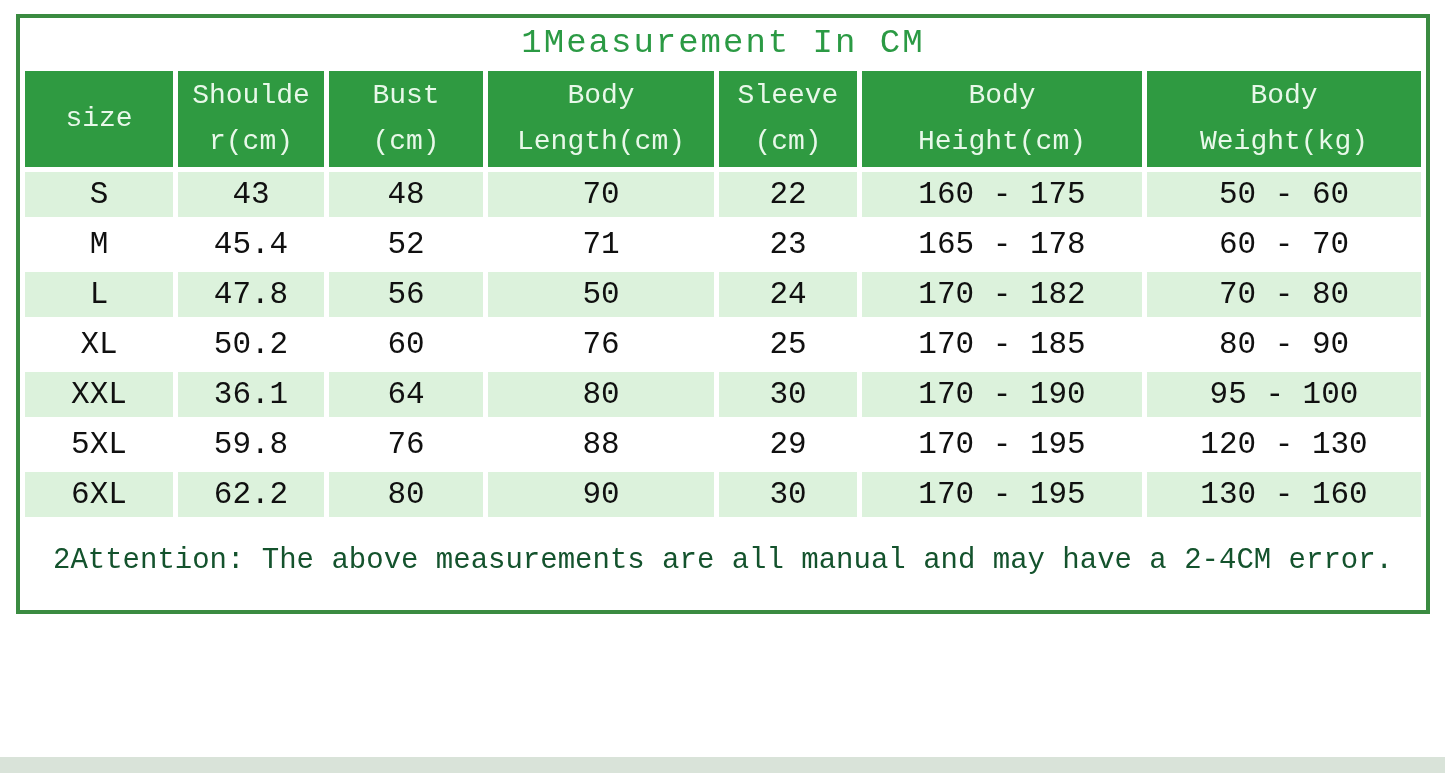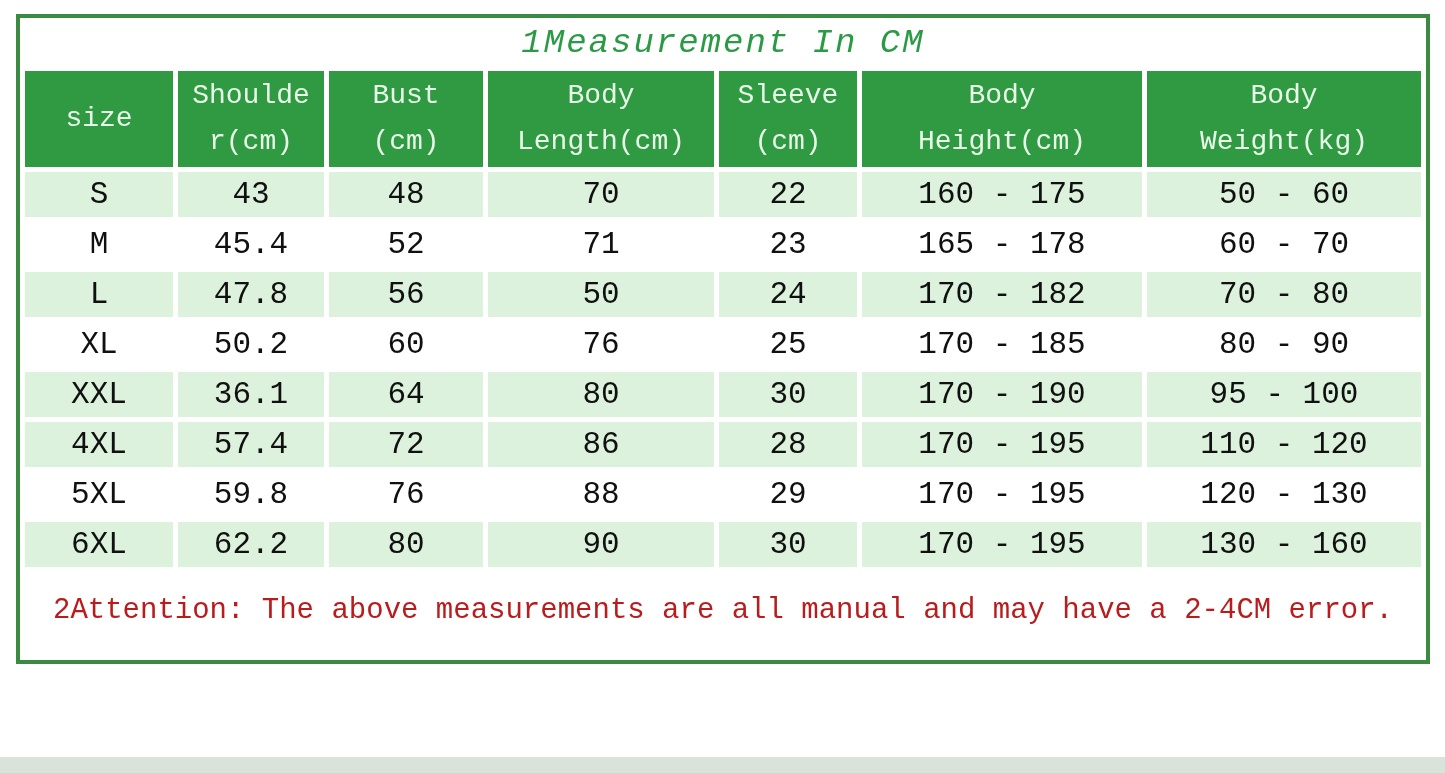--- a/index.html
+++ b/index.html
@@ -27,21 +27,20 @@
   }
   .chart-title {
     height: 48px;
     line-height: 50px;
     text-align: center;
     font-size: 34px;
     color: #2b9a44;
     background: #ffffff;
     letter-spacing: 2px;
     white-space: nowrap;
-    font-style: italic;
   }
   table.size-table {
     width: 100%;
     border-collapse: separate;
     border-spacing: 5px;
     table-layout: fixed;
   }
   table.size-table th {
     background: #2f9a41;
     color: #e8f8e9;
@@ -65,21 +64,21 @@
     padding: 0;
     white-space: nowrap;
     overflow: hidden;
   }
   table.size-table tr.alt td {
     background: #dcf2dc;
   }
   .footer-note {
     padding: 16px 0 26px 0;
     text-align: center;
-    color: #b91c1c;
+    color: #14532d;
     font-size: 29px;
     line-height: 46px;
     background: #ffffff;
     white-space: nowrap;
     font-family: Liberation Mono, monospace;
   }
   .bottom-strip {
     position: absolute;
     left: 0;
     bottom: 0;
@@ -162,29 +161,20 @@
           </tr>
           <tr class="alt">
             <td>XXL</td>
             <td>36.1</td>
             <td>64</td>
             <td>80</td>
             <td>30</td>
             <td>170 - 190</td>
             <td>95 - 100</td>
           </tr>
-          <tr class="alt">
-            <td>4XL</td>
-            <td>57.4</td>
-            <td>72</td>
-            <td>86</td>
-            <td>28</td>
-            <td>170 - 195</td>
-            <td>110 - 120</td>
-          </tr>
           <tr>
             <td>5XL</td>
             <td>59.8</td>
             <td>76</td>
             <td>88</td>
             <td>29</td>
             <td>170 - 195</td>
             <td>120 - 130</td>
           </tr>
           <tr class="alt">

